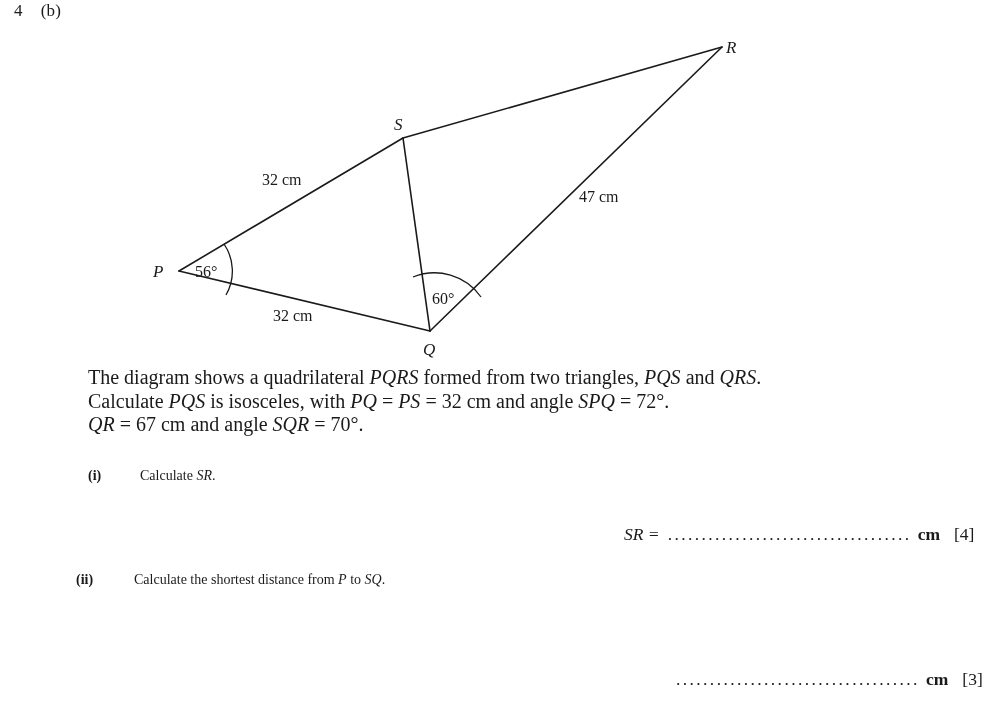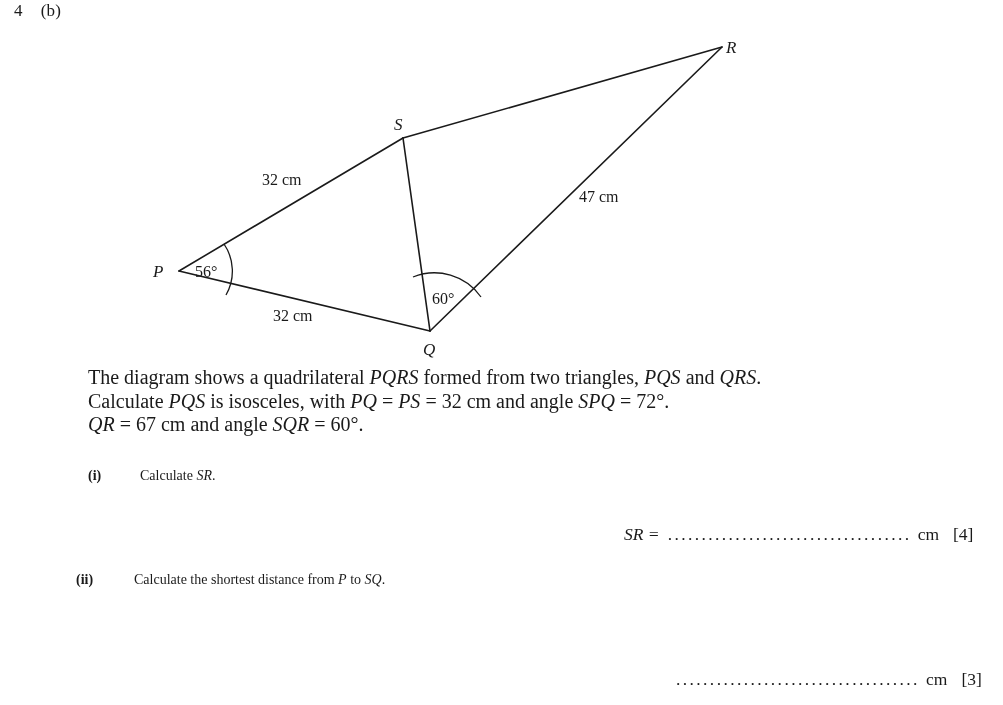--- a/index.html
+++ b/index.html
@@ -98,21 +98,21 @@
   .answer-line .ans-prefix {
     font-style: italic;
     margin-right: 8px;
   }
   .answer-line .dots {
     letter-spacing: 2.4px;
     font-size: 17.5px;
     overflow: hidden;
     display: inline-block;
   }
-  .answer-line .unit { margin-left: 7px; }
+  .answer-line .unit { margin-left: 7px; font-weight: bold; }
   .answer-line .marks { margin-left: 14px; }
 
   #answer-line-i { left: 624px; top: 524px; align-items: center; }
   #answer-line-i .dots { width: 243px; }
   #answer-line-ii { left: 676px; top: 669px; }
   #answer-line-ii .dots { width: 243px; }
 </style>
 </head>
 <body>
 
@@ -142,21 +142,21 @@
     <text class="dg-measure-label" x="539" y="186">47 cm</text>
 
     <text class="dg-angle-label" x="155" y="261">56°</text>
     <text class="dg-angle-label" x="392" y="288">60°</text>
   </svg>
 </figure>
 
 <div id="description-block">
   <div class="pline"><span>The diagram shows a quadrilateral </span><i>PQRS</i><span> formed from two triangles, </span><i>PQS</i><span> and </span><i>QRS</i><span>.</span></div>
   <div class="pline"><span>Calculate </span><i>PQS</i><span> is isosceles, with </span><i>PQ</i><span> = </span><i>PS</i><span> = 32 cm and angle </span><i>SPQ</i><span> = 72°.</span></div>
-  <div class="pline"><i>QR</i><span> = 67 cm and angle </span><i>SQR</i><span> = 60°.</span></div>
+  <div class="pline"><i>QR</i><span> = 67 cm and angle </span><i>SQR</i><span> = 70°.</span></div>
 </div>
 
 <div class="subpart" id="subpart-i">
   <span class="marker">(i)</span><span>Calculate </span><i>SR</i><span>.</span>
 </div>
 
 <div class="answer-line" id="answer-line-i">
   <span class="ans-prefix">SR =</span>
     <span class="dots">..............................................</span>
     <span class="unit">cm</span>

